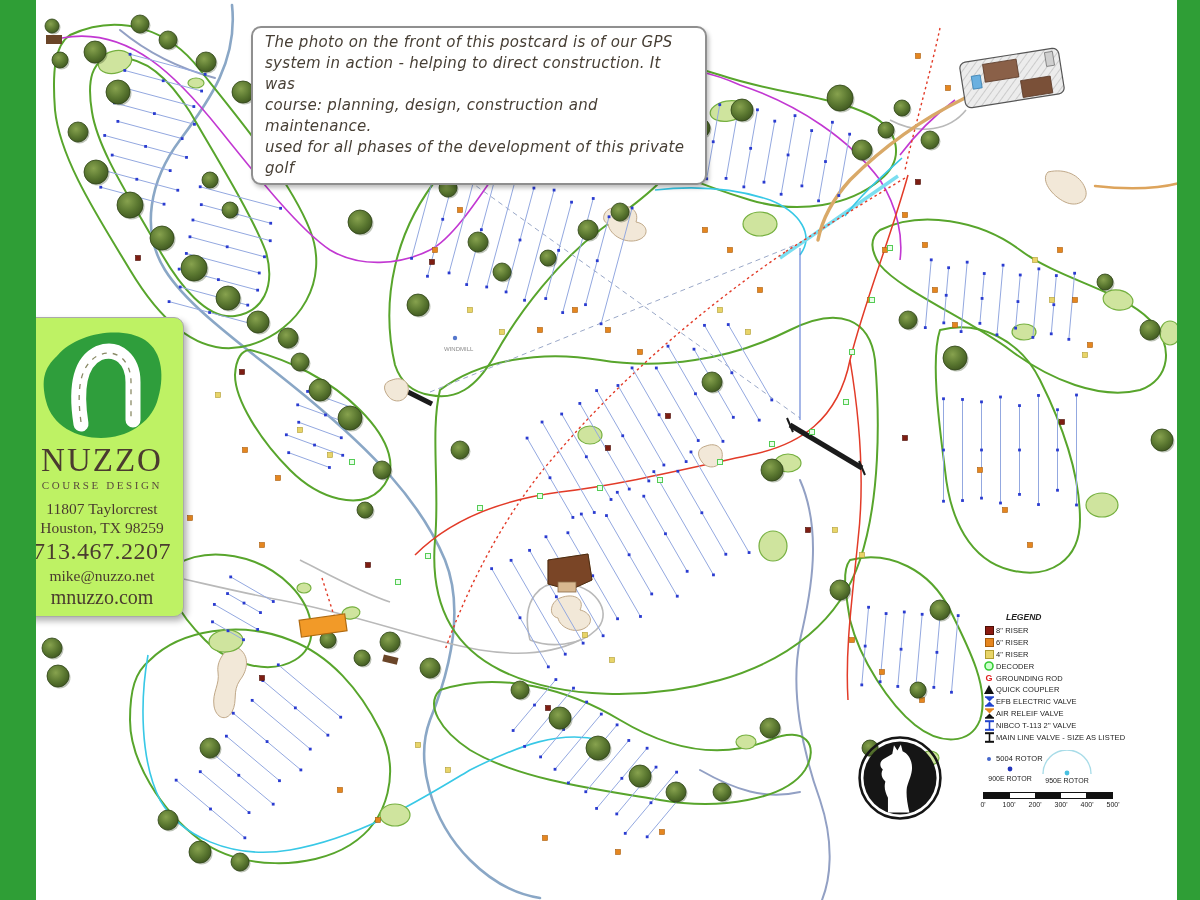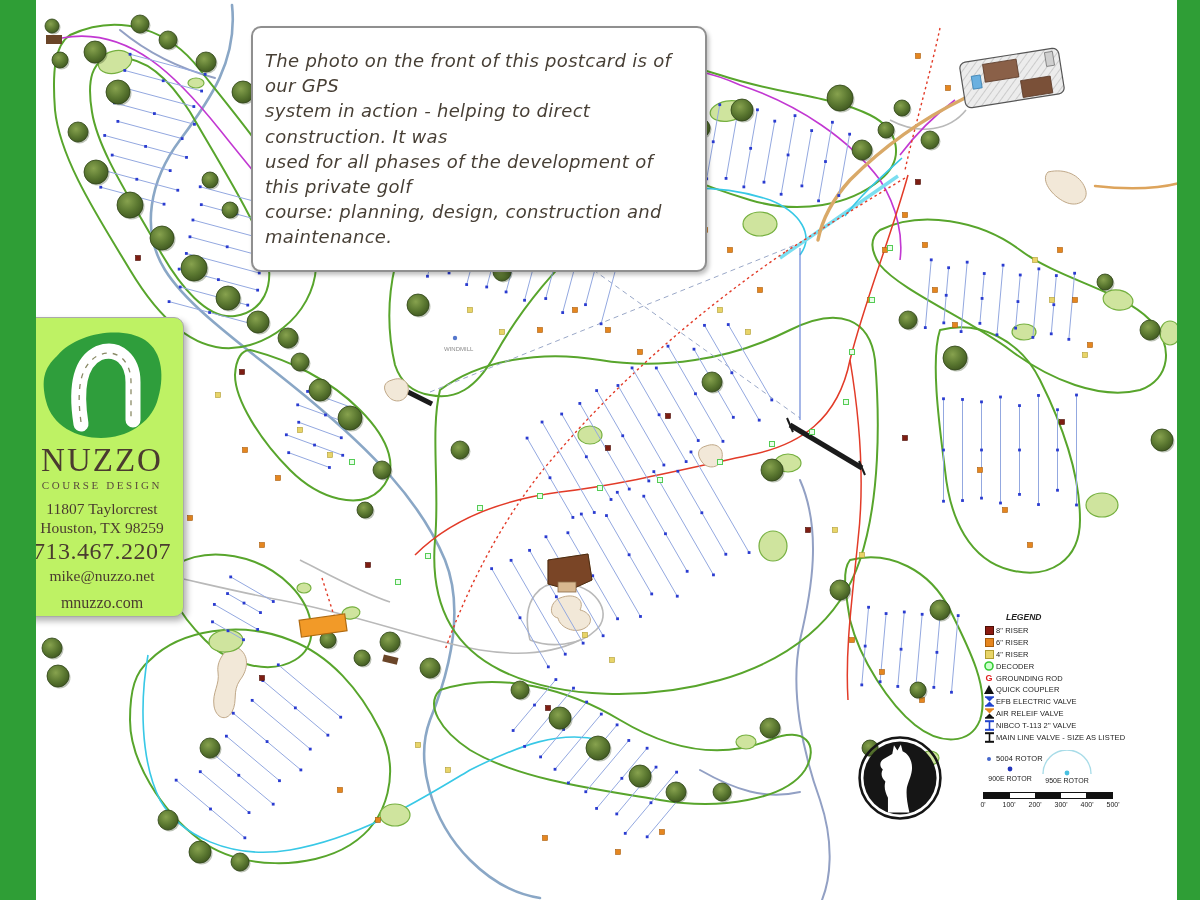--- a/index.html
+++ b/index.html
@@ -32,35 +32,35 @@
   .sq-o{fill:#e5861f;stroke:#a85c0c;stroke-width:.6;}
   .sq-y{fill:#e8d468;stroke:#b09c30;stroke-width:.6;}
   .sq-r{fill:#7e1d12;stroke:#4a0e06;stroke-width:.6;}
   .sq-d{fill:#eafcea;stroke:#55cc55;stroke-width:1;}
   .tree-stroke{stroke:#2e4416;stroke-width:.8;}
 
   
   .note-box{position:absolute;background:#ffffff;border:2px solid #8f8f8f;border-radius:10px;
             box-shadow:2px 3px 4px rgba(0,0,0,.25);z-index:5;color:#473f35;
             font-family:"DejaVu Sans",sans-serif;font-style:italic;}
-  #top-note{left:251px;top:26px;width:428px;padding:20px 12px;font-size:18px;
+  #top-note{left:251px;top:26px;width:428px;padding:4px 12px;font-size:15px;
             line-height:1.4;letter-spacing:.3px;}
 
   
   #logo-card{position:absolute;left:20px;top:317px;width:162px;height:298px;z-index:5;
              background:#bef264;border:1px solid #aaa;border-radius:10px;
              box-shadow:3px 4px 6px rgba(0,0,0,.3);text-align:center;
              font-family:"Liberation Serif",serif;color:#4a3b2f;}
   #logo-card .blob{margin-top:6px;}
   .brand-name{font-size:33px;letter-spacing:2px;line-height:1;margin-top:-2px;}
   .brand-sub{font-size:11px;letter-spacing:2.6px;color:#5a4b3d;margin-top:2px;}
   .addr{font-size:15.5px;margin-top:8px;line-height:1.25;}
   .phone{font-size:24px;letter-spacing:.5px;}
   .email{font-size:15.5px;margin-top:2px;}
-  .web{font-size:16px;margin-top:9px;}
+  .web{font-size:20px;margin-top:1px;}
 
   
   #legend{position:absolute;left:982px;top:612px;width:165px;z-index:5;color:#222;}
   .lg-title{font-size:8.5px;font-weight:bold;font-style:italic;margin-left:24px;margin-bottom:3px;}
   .lg-row{display:flex;align-items:center;height:11.8px;}
   .lg-ic{width:14px;display:flex;justify-content:center;align-items:center;flex:0 0 14px;}
   .lg-lb{font-size:7.5px;letter-spacing:.1px;}
   .sqicon{width:7px;height:7px;display:inline-block;}
   .gap-row{height:10px;}
   #rotor-legend{position:absolute;left:982px;top:760px;width:130px;z-index:5;}
@@ -792,22 +792,22 @@
       <circle cx="455" cy="338" r="2.2" fill="#5577cc"></circle>
     </g>
 </svg>
 
 <div id="edge-left" class="edge-bar"></div>
 <div id="edge-right" class="edge-bar"></div>
 
 <div id="top-note" class="note-box">
   <div>The photo on the front of this postcard is of our GPS</div>
   <div>system in action - helping to direct construction.  It was</div>
+  <div>course: planning, design, construction and maintenance.</div>
   <div>used for all phases of the development of this private golf</div>
-  <div>course: planning, design, construction and maintenance.</div>
 </div>
 
 <div id="logo-card">
   <svg class="blob" width="134" height="118" viewBox="0 0 134 118">
     <path d="M22,32 C42,8 88,2 110,16 C128,28 130,54 122,78 C115,99 92,114 66,114 C42,114 17,102 11,77 C6,56 9,44 22,32 Z" fill="#2f9e3c"></path>
     <path d="M46,100 C40,62 45,38 64,29 C83,22 98,36 98,58 L98,96" fill="none" stroke="#ffffff" stroke-width="15" stroke-linecap="round"></path>
     <path d="M46,98 C41,62 46,40 64,31 C82,24 96,37 96,58 L96,94" fill="none" stroke="#8a8a66" stroke-width="1.3" stroke-dasharray="5,6"></path>
   </svg>
   <div class="brand-name">NUZZO</div>
   <div class="brand-sub">COURSE DESIGN</div>

